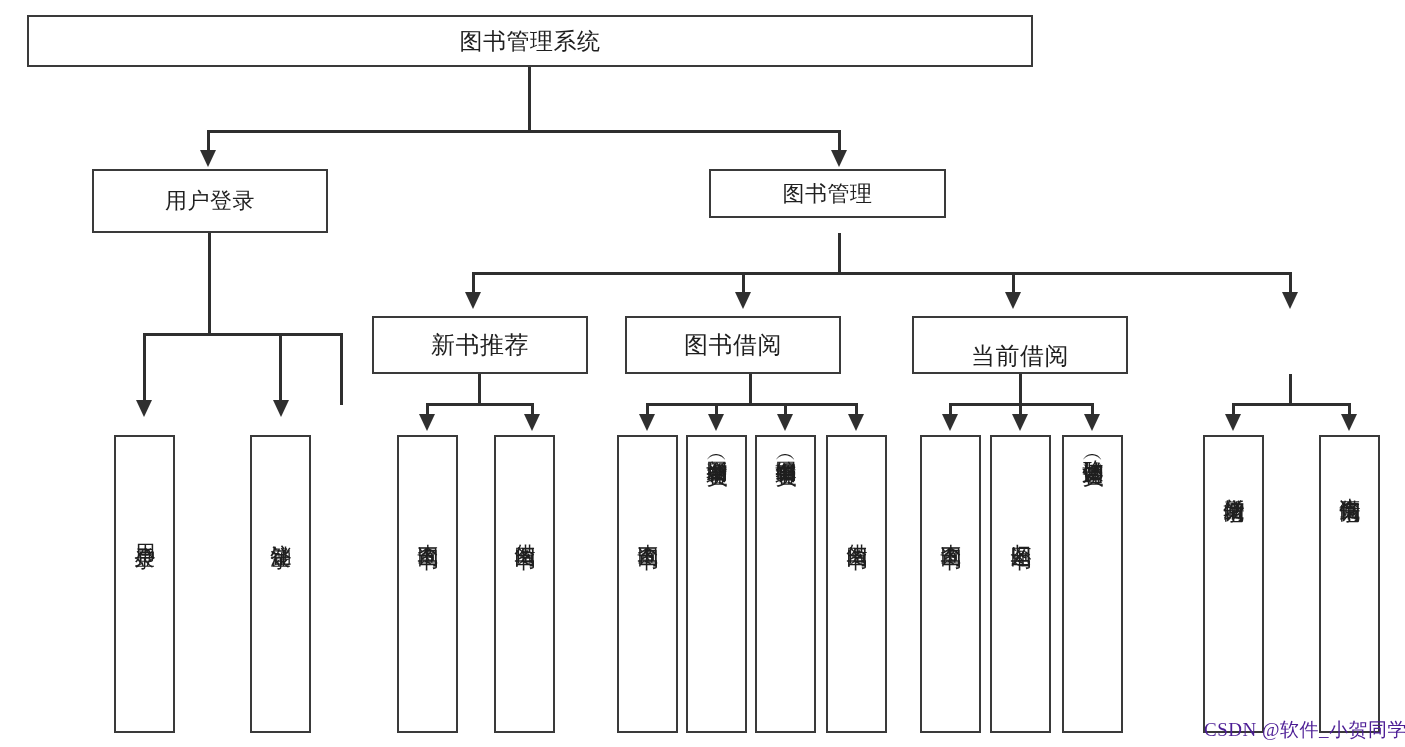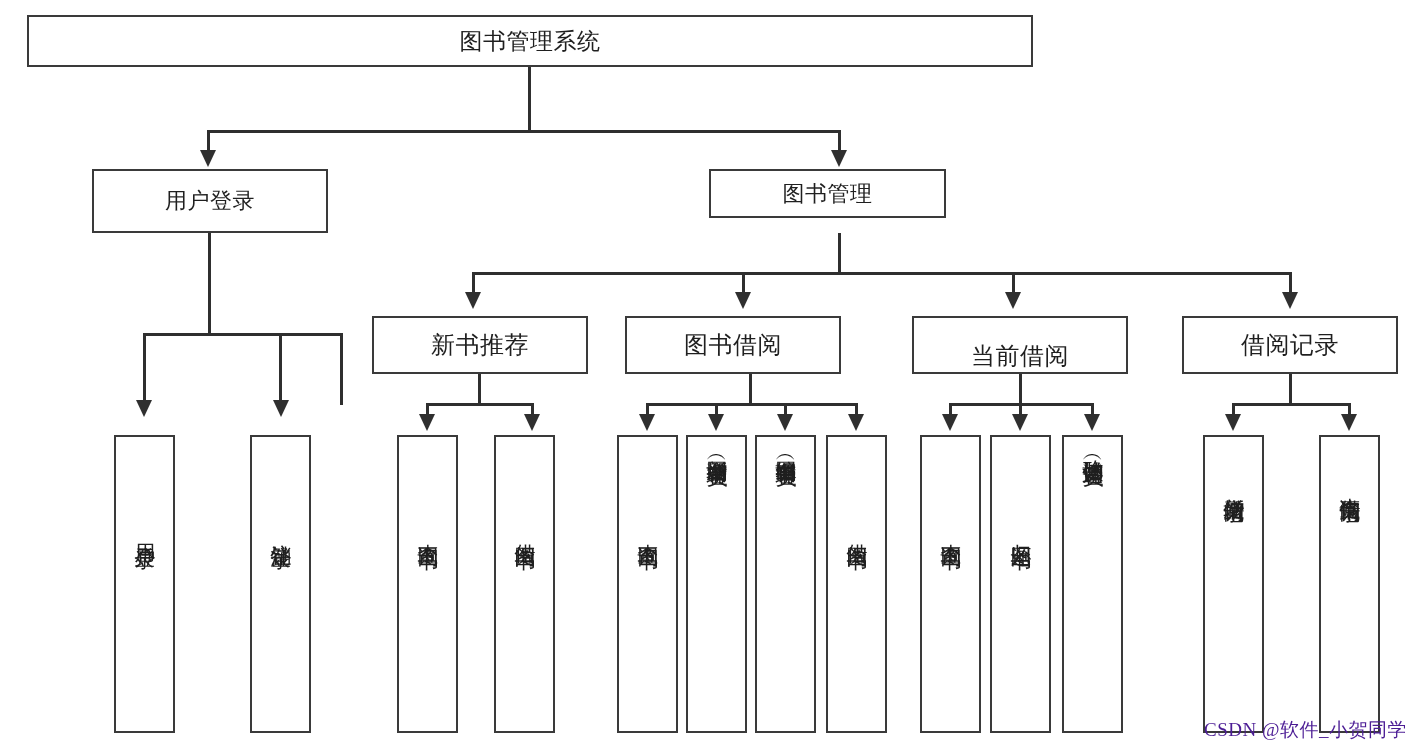--- a/index.html
+++ b/index.html
@@ -141,23 +141,20 @@
   <div class="arrow" style="left:1272px; top:292px;"></div>
 
   <div class="node l3" style="left:362px; top:316px; width:216px; height:58px;">
     <span class="node-label">新书推荐</span>
   </div>
   <div class="node l3" style="left:615px; top:316px; width:216px; height:58px;">
     <span class="node-label">图书借阅</span>
   </div>
   <div class="node l3" style="left:902px; top:316px; width:216px; height:58px;align-items:flex-end;">
     <span class="node-label">当前借阅</span>
-  </div>
-  <div class="node l3" style="left:1172px; top:316px; width:216px; height:58px;">
-    <span class="node-label">借阅记录</span>
   </div>
 
   <div class="edge v" style="left:468px; top:374px; width:3px; height:32px;"></div>
   <div class="edge h" style="left:416px; top:403px; width:108px; height:3px;"></div>
   <div class="edge v" style="left:416px; top:403px; width:3px; height:14px;"></div>
   <div class="arrow" style="left:409px; top:414px;"></div>
   <div class="edge v" style="left:521px; top:403px; width:3px; height:14px;"></div>
   <div class="arrow" style="left:514px; top:414px;"></div>
 
   <div class="edge v" style="left:739px; top:374px; width:3px; height:32px;"></div>

